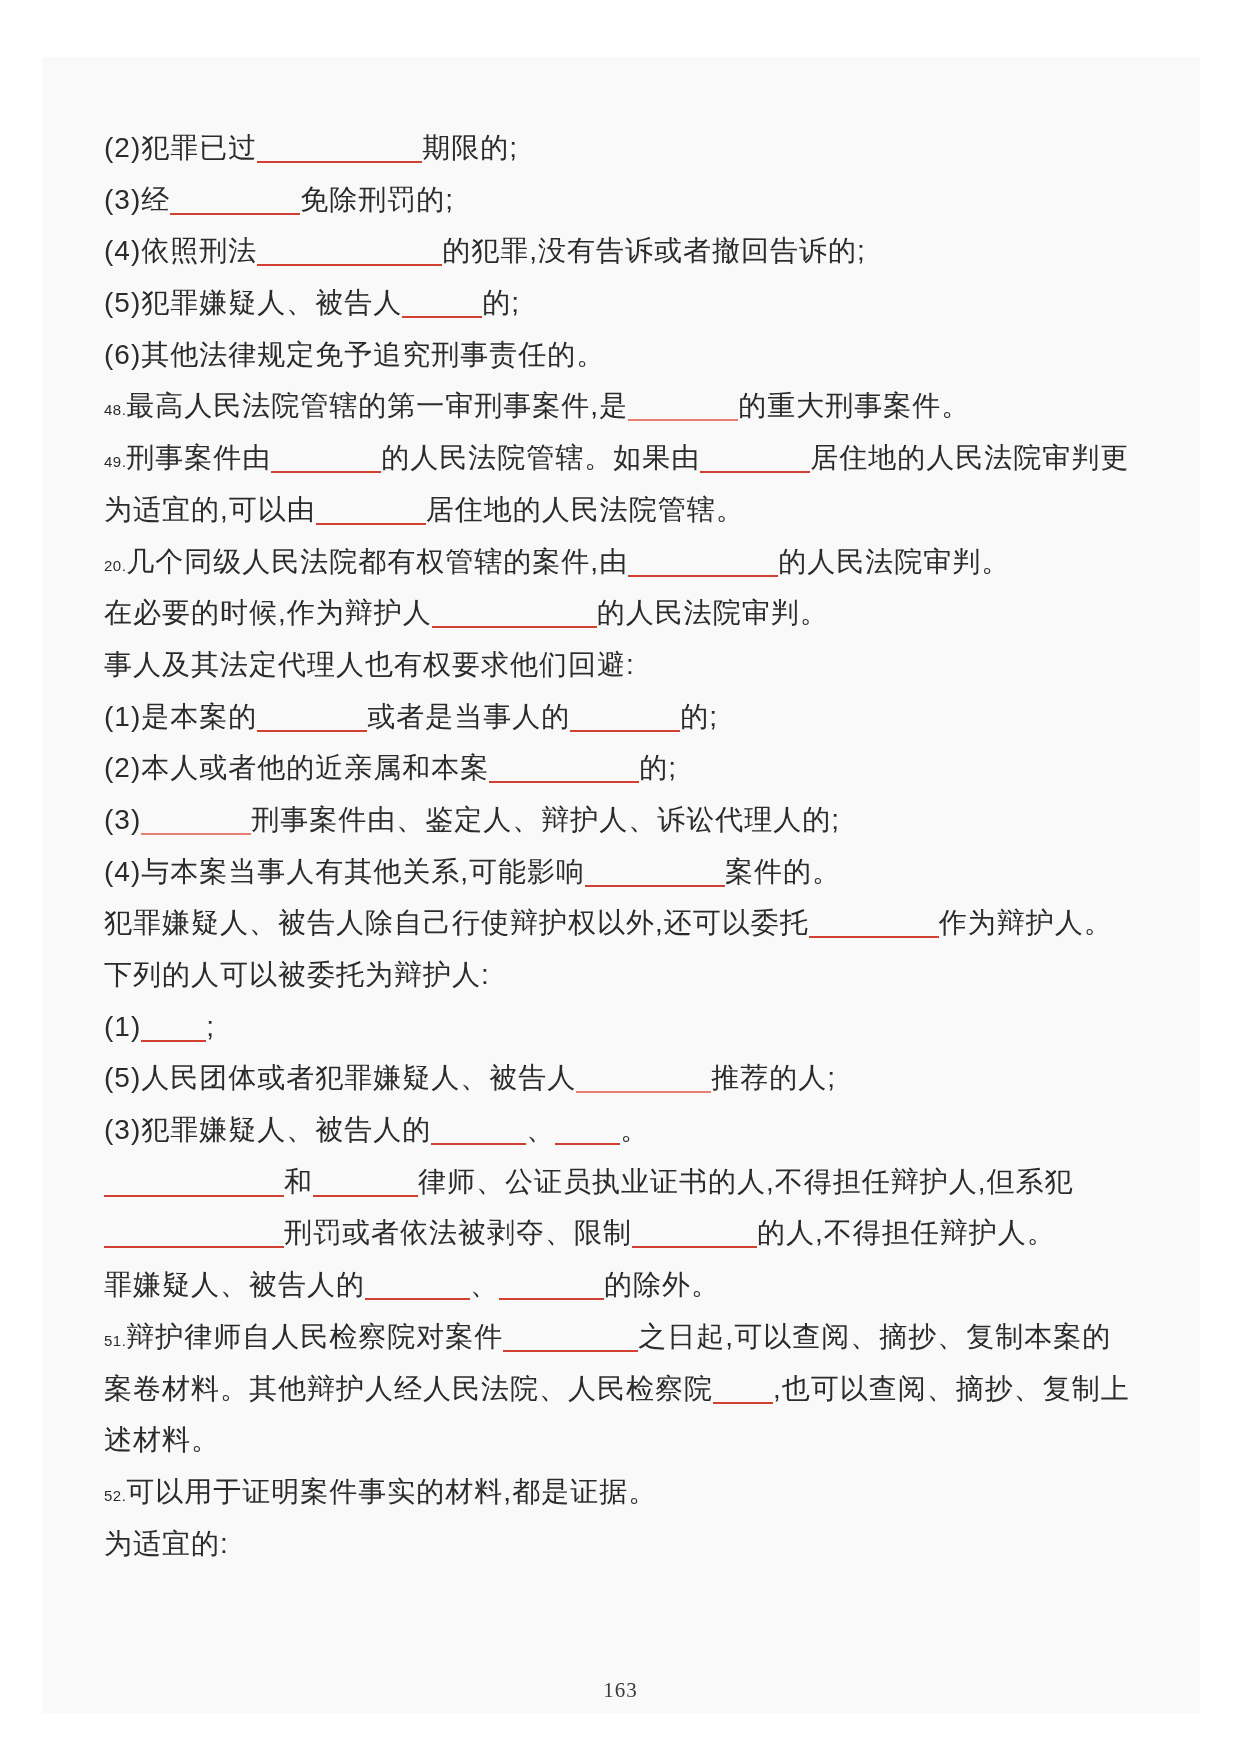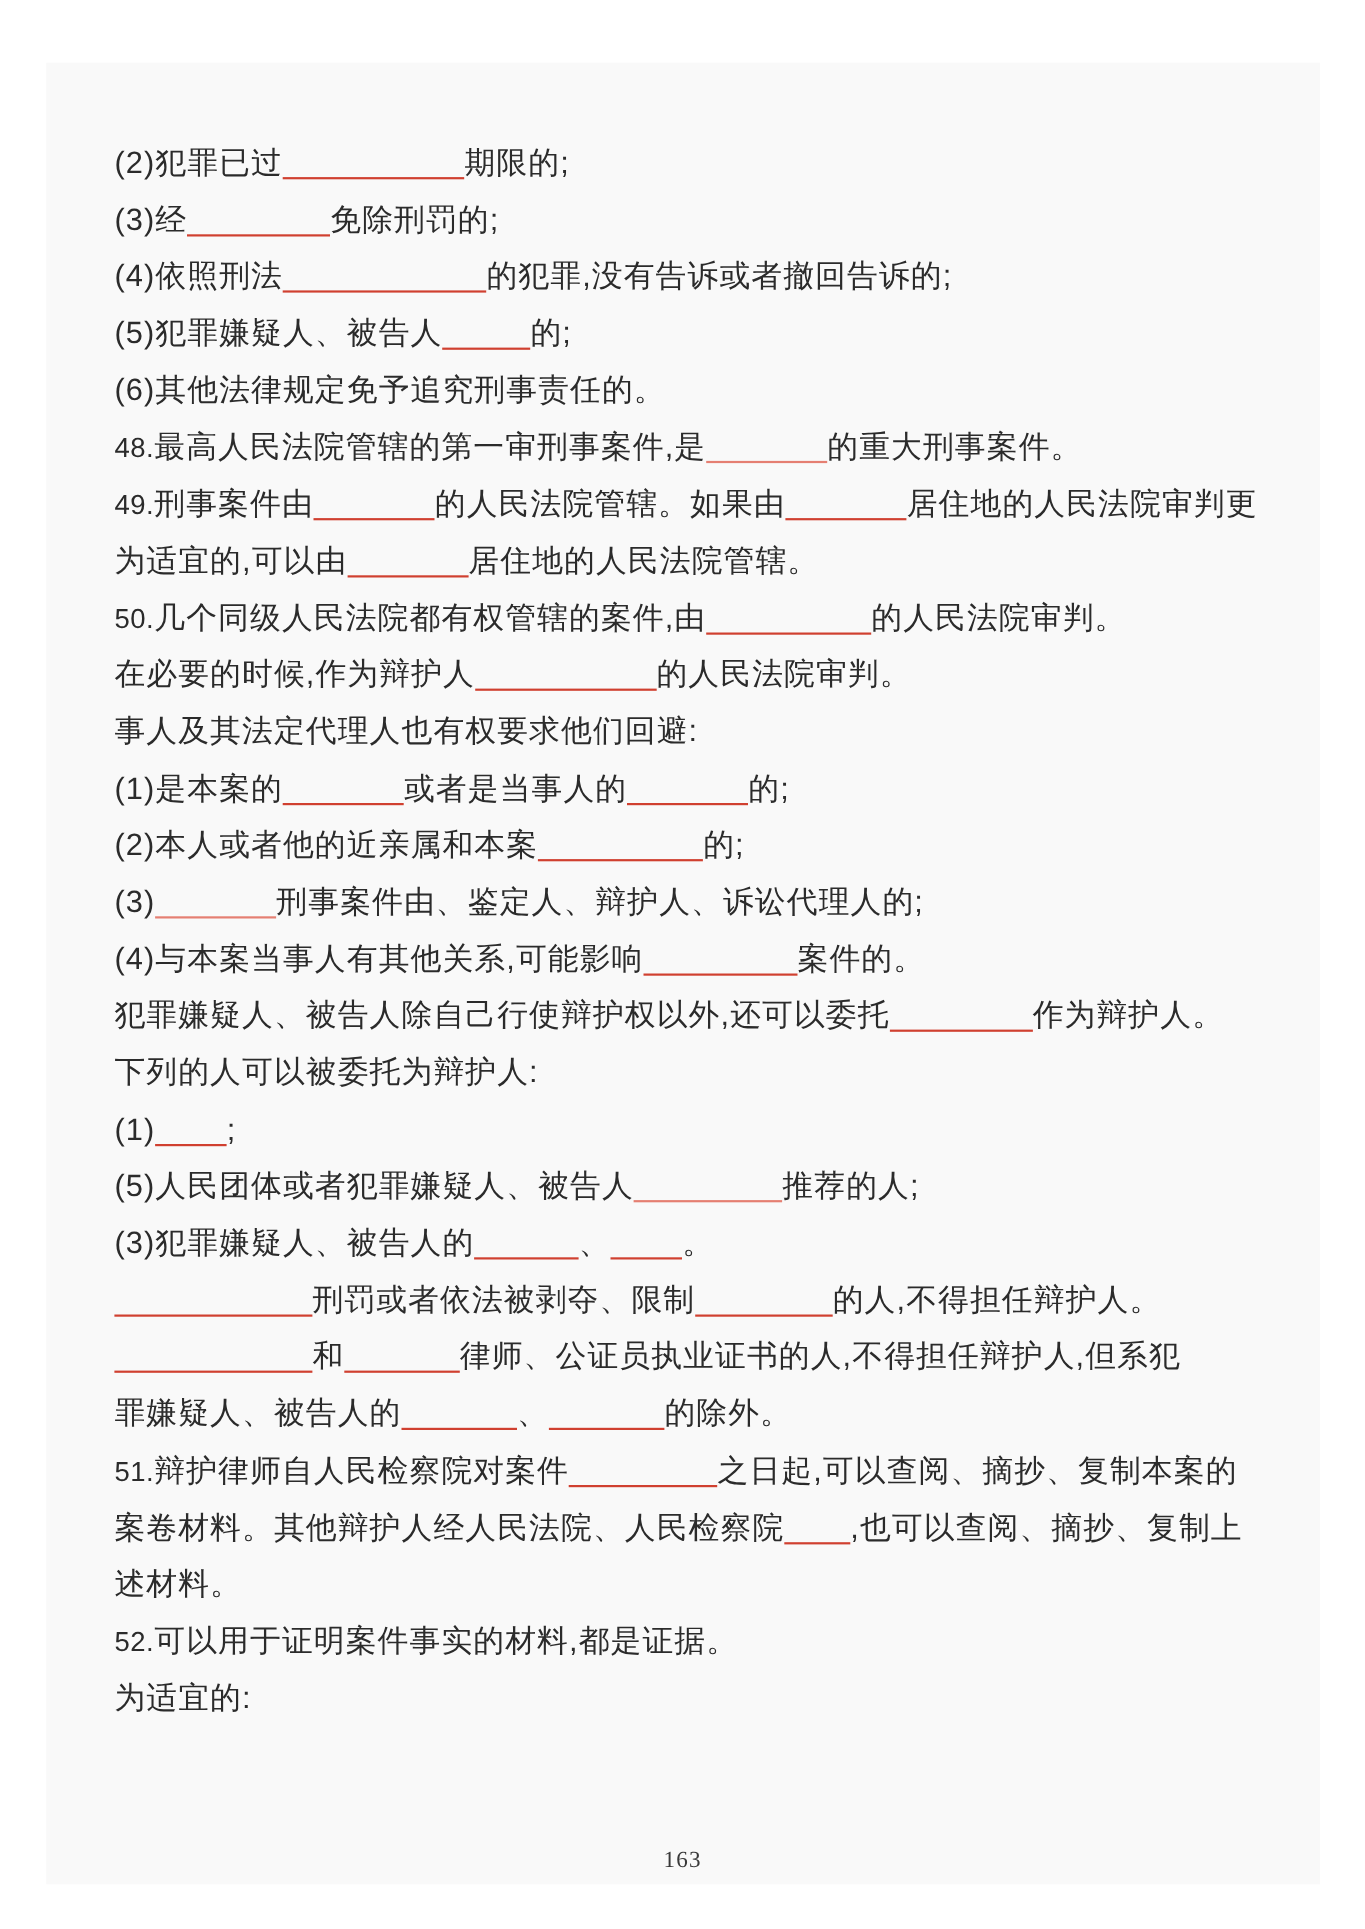--- a/index.html
+++ b/index.html
@@ -15,21 +15,21 @@
   }
   .content{
     position:absolute;left:104px;top:122px;width:1060px;
   }
   .line{
     height:51.7px;line-height:51.7px;white-space:nowrap;
     font-size:28px;letter-spacing:1px;
     color:var(--ink,#2b2b2b);
   }
   .num{
-    font-size:25px;letter-spacing:0.5px;
+    font-size:15px;letter-spacing:0.5px;
   }
   .blank{
     display:inline-block;height:26px;vertical-align:-6px;
     border-bottom:2.5px solid var(--red,#d04030);
   }
   .blank.light{
     border-bottom-color:var(--redlight,#e57f72);
   }
   .pagenum{
     position:absolute;left:0;top:1678px;width:1241px;text-align:center;
@@ -44,34 +44,34 @@
 
 <div class="content">
     <div class="line"><span class="seg">(2)犯罪已过</span><span class="blank" style="width: 165px;"></span><span class="seg">期限的;</span></div>
     <div class="line"><span class="seg">(3)经</span><span class="blank" style="width: 130px;"></span><span class="seg">免除刑罚的;</span></div>
     <div class="line"><span class="seg">(4)依照刑法</span><span class="blank" style="width: 185px;"></span><span class="seg">的犯罪,没有告诉或者撤回告诉的;</span></div>
     <div class="line"><span class="seg">(5)犯罪嫌疑人、被告人</span><span class="blank" style="width: 80px;"></span><span class="seg">的;</span></div>
     <div class="line"><span class="seg">(6)其他法律规定免予追究刑事责任的。</span></div>
     <div class="line"><span class="num">48.</span><span class="seg">最高人民法院管辖的第一审刑事案件,是</span><span class="blank light" style="width: 110px;"></span><span class="seg">的重大刑事案件。</span></div>
     <div class="line"><span class="num">49.</span><span class="seg">刑事案件由</span><span class="blank" style="width: 110px;"></span><span class="seg">的人民法院管辖。如果由</span><span class="blank" style="width: 110px;"></span><span class="seg">居住地的人民法院审判更</span></div>
     <div class="line"><span class="seg">为适宜的,可以由</span><span class="blank" style="width: 110px;"></span><span class="seg">居住地的人民法院管辖。</span></div>
-    <div class="line"><span class="num">50.</span><span class="seg">几个同级人民法院都有权管辖的案件,由</span><span class="blank" style="width: 150px;"></span><span class="seg">的人民法院审判。</span></div>
+    <div class="line"><span class="num">20.</span><span class="seg">几个同级人民法院都有权管辖的案件,由</span><span class="blank" style="width: 150px;"></span><span class="seg">的人民法院审判。</span></div>
     <div class="line"><span class="seg">在必要的时候,作为辩护人</span><span class="blank" style="width: 165px;"></span><span class="seg">的人民法院审判。</span></div>
     <div class="line"><span class="seg">事人及其法定代理人也有权要求他们回避:</span></div>
     <div class="line"><span class="seg">(1)是本案的</span><span class="blank" style="width: 110px;"></span><span class="seg">或者是当事人的</span><span class="blank" style="width: 110px;"></span><span class="seg">的;</span></div>
     <div class="line"><span class="seg">(2)本人或者他的近亲属和本案</span><span class="blank" style="width: 150px;"></span><span class="seg">的;</span></div>
     <div class="line"><span class="seg">(3)</span><span class="blank light" style="width: 110px;"></span><span class="seg">刑事案件由、鉴定人、辩护人、诉讼代理人的;</span></div>
     <div class="line"><span class="seg">(4)与本案当事人有其他关系,可能影响</span><span class="blank" style="width: 140px;"></span><span class="seg">案件的。</span></div>
     <div class="line"><span class="seg">犯罪嫌疑人、被告人除自己行使辩护权以外,还可以委托</span><span class="blank" style="width: 130px;"></span><span class="seg">作为辩护人。</span></div>
     <div class="line"><span class="seg">下列的人可以被委托为辩护人:</span></div>
     <div class="line"><span class="seg">(1)</span><span class="blank" style="width: 65px;"></span><span class="seg">;</span></div>
     <div class="line"><span class="seg">(5)人民团体或者犯罪嫌疑人、被告人</span><span class="blank light" style="width: 135px;"></span><span class="seg">推荐的人;</span></div>
     <div class="line"><span class="seg">(3)犯罪嫌疑人、被告人的</span><span class="blank" style="width: 95px;"></span><span class="seg">、</span><span class="blank" style="width: 65px;"></span><span class="seg">。</span></div>
+    <div class="line"><span class="blank" style="width: 180px;"></span><span class="seg">和</span><span class="blank" style="width: 105px;"></span><span class="seg">律师、公证员执业证书的人,不得担任辩护人,但系犯</span></div>
     <div class="line"><span class="blank" style="width: 180px;"></span><span class="seg">刑罚或者依法被剥夺、限制</span><span class="blank" style="width: 125px;"></span><span class="seg">的人,不得担任辩护人。</span></div>
-    <div class="line"><span class="blank" style="width: 180px;"></span><span class="seg">和</span><span class="blank" style="width: 105px;"></span><span class="seg">律师、公证员执业证书的人,不得担任辩护人,但系犯</span></div>
     <div class="line"><span class="seg">罪嫌疑人、被告人的</span><span class="blank" style="width: 105px;"></span><span class="seg">、</span><span class="blank" style="width: 105px;"></span><span class="seg">的除外。</span></div>
     <div class="line"><span class="num">51.</span><span class="seg">辩护律师自人民检察院对案件</span><span class="blank" style="width: 135px;"></span><span class="seg">之日起,可以查阅、摘抄、复制本案的</span></div>
     <div class="line"><span class="seg">案卷材料。其他辩护人经人民法院、人民检察院</span><span class="blank" style="width: 60px;"></span><span class="seg">,也可以查阅、摘抄、复制上</span></div>
     <div class="line"><span class="seg">述材料。</span></div>
     <div class="line"><span class="num">52.</span><span class="seg">可以用于证明案件事实的材料,都是证据。</span></div>
     <div class="line"><span class="seg">为适宜的:</span></div>
   </div>
 
 <div class="pagenum">163</div>
 

